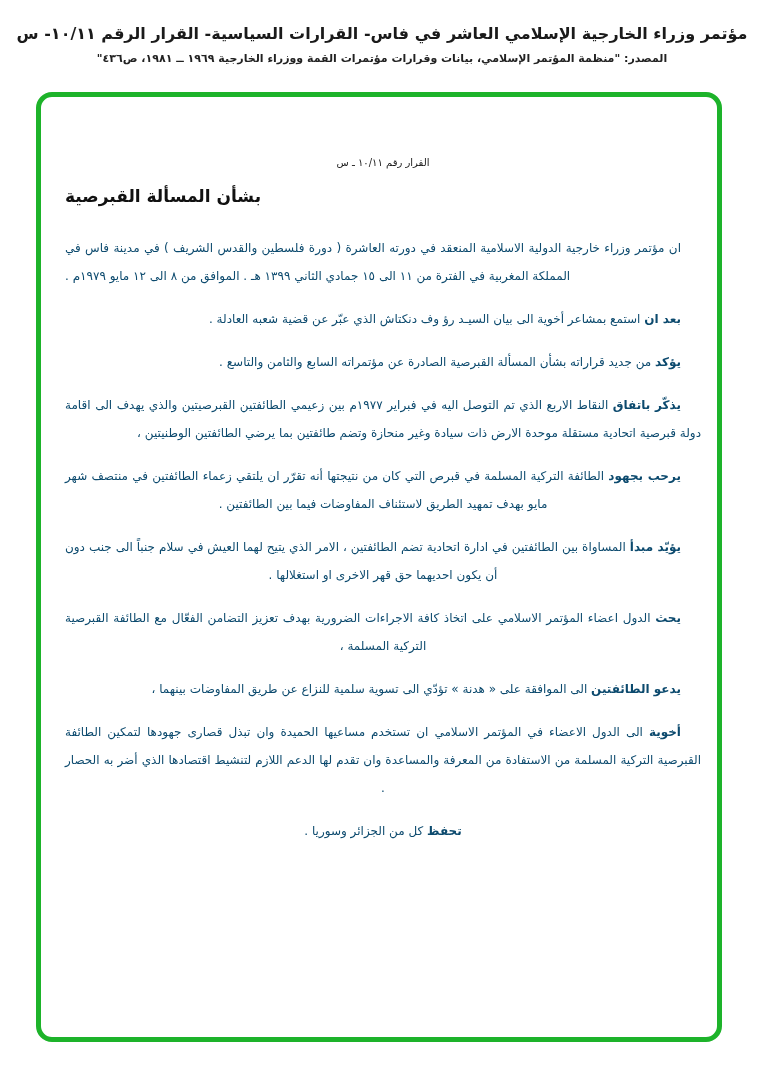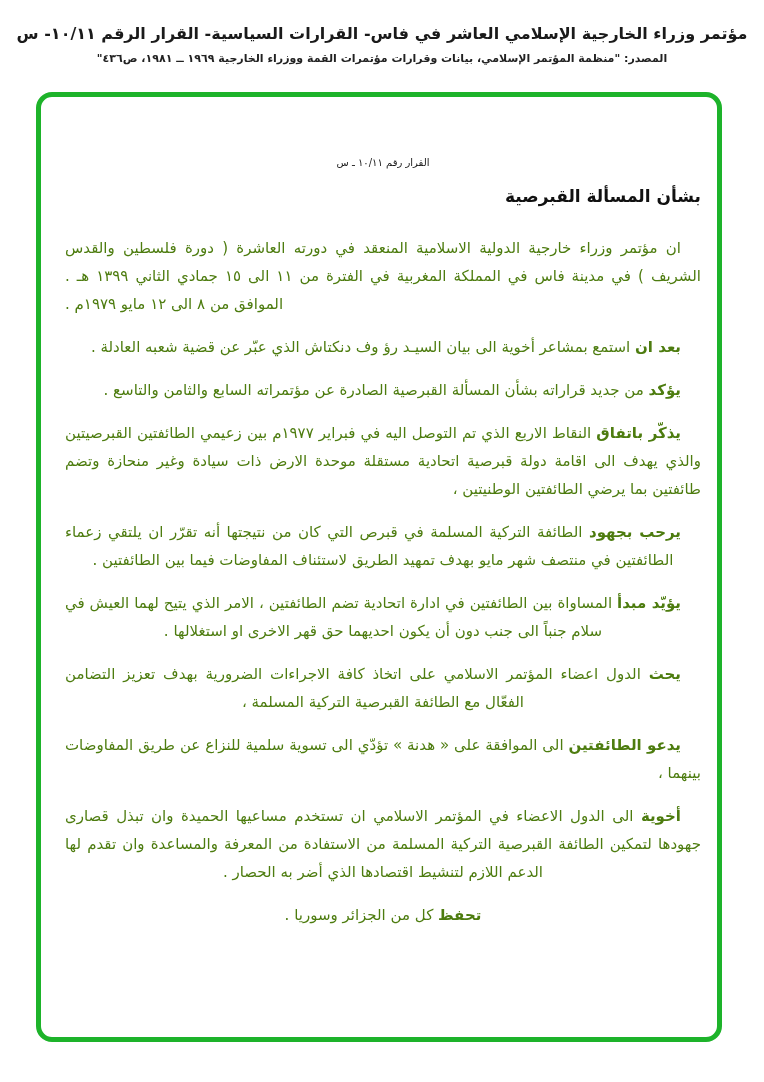--- a/index.html
+++ b/index.html
@@ -53,34 +53,34 @@
     padding: 60px 16px 0 24px;
   }
   .doc-title {
     text-align: center;
     font-size: 10px;
     font-weight: normal;
     color: #191919;
     margin: 0 0 18px 0;
   }
   .doc-subtitle {
-    text-align: right;
+    text-align: left;
     font-size: 17px;
     font-weight: bold;
     color: #111;
     margin: 0 0 28px 0;
   }
   p.para {
-    font-size: 15px;
+    font-size: 12px;
     line-height: 28px;
     text-align: justify;
     text-align-last: right;
     margin: 0 0 15px 0;
     text-indent: 20px;
-    color: #4d7c0f;
+    color: #0c4a6e;
   }
   p.para .lead { font-weight: bold; }
   p.last-left   { text-align-last: left; }
   p.last-center { text-align-last: center; }
   p.gap-top { margin-top: 12px; }
   p.reservation {
     text-align: center;
     text-align-last: center;
     text-indent: 0;
     margin-top: 14px;

